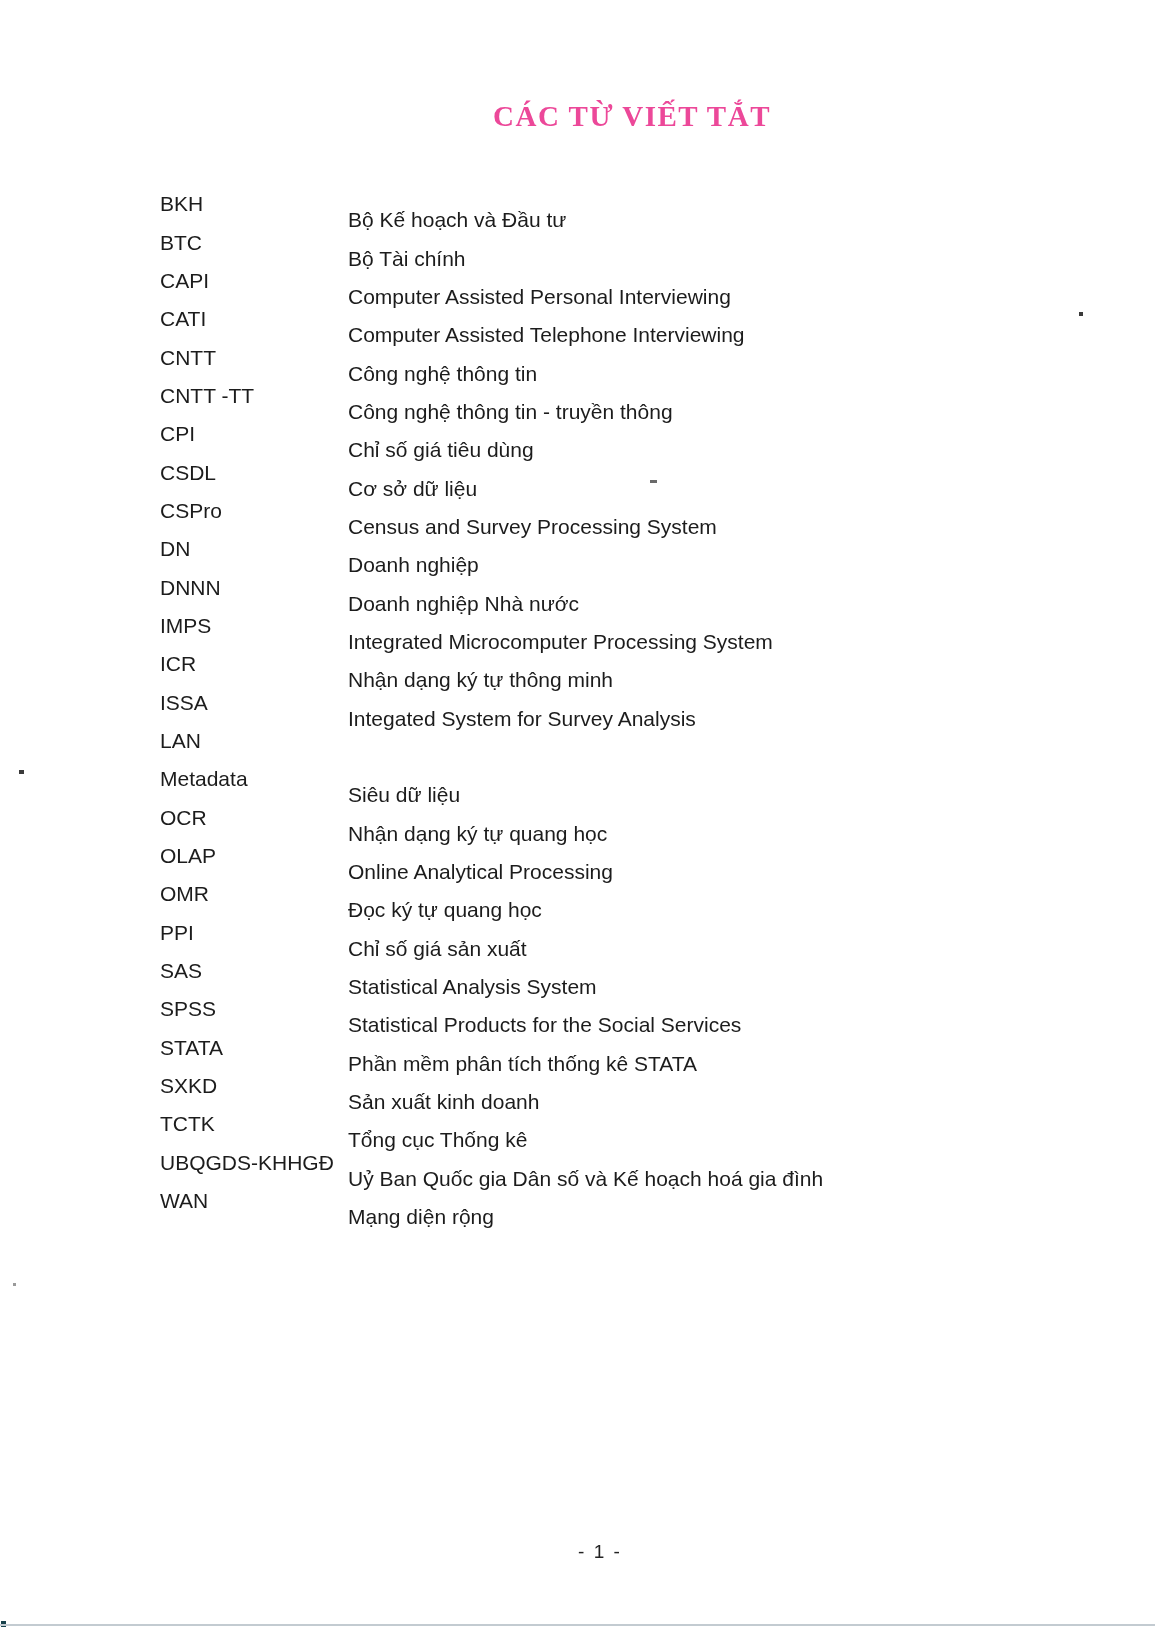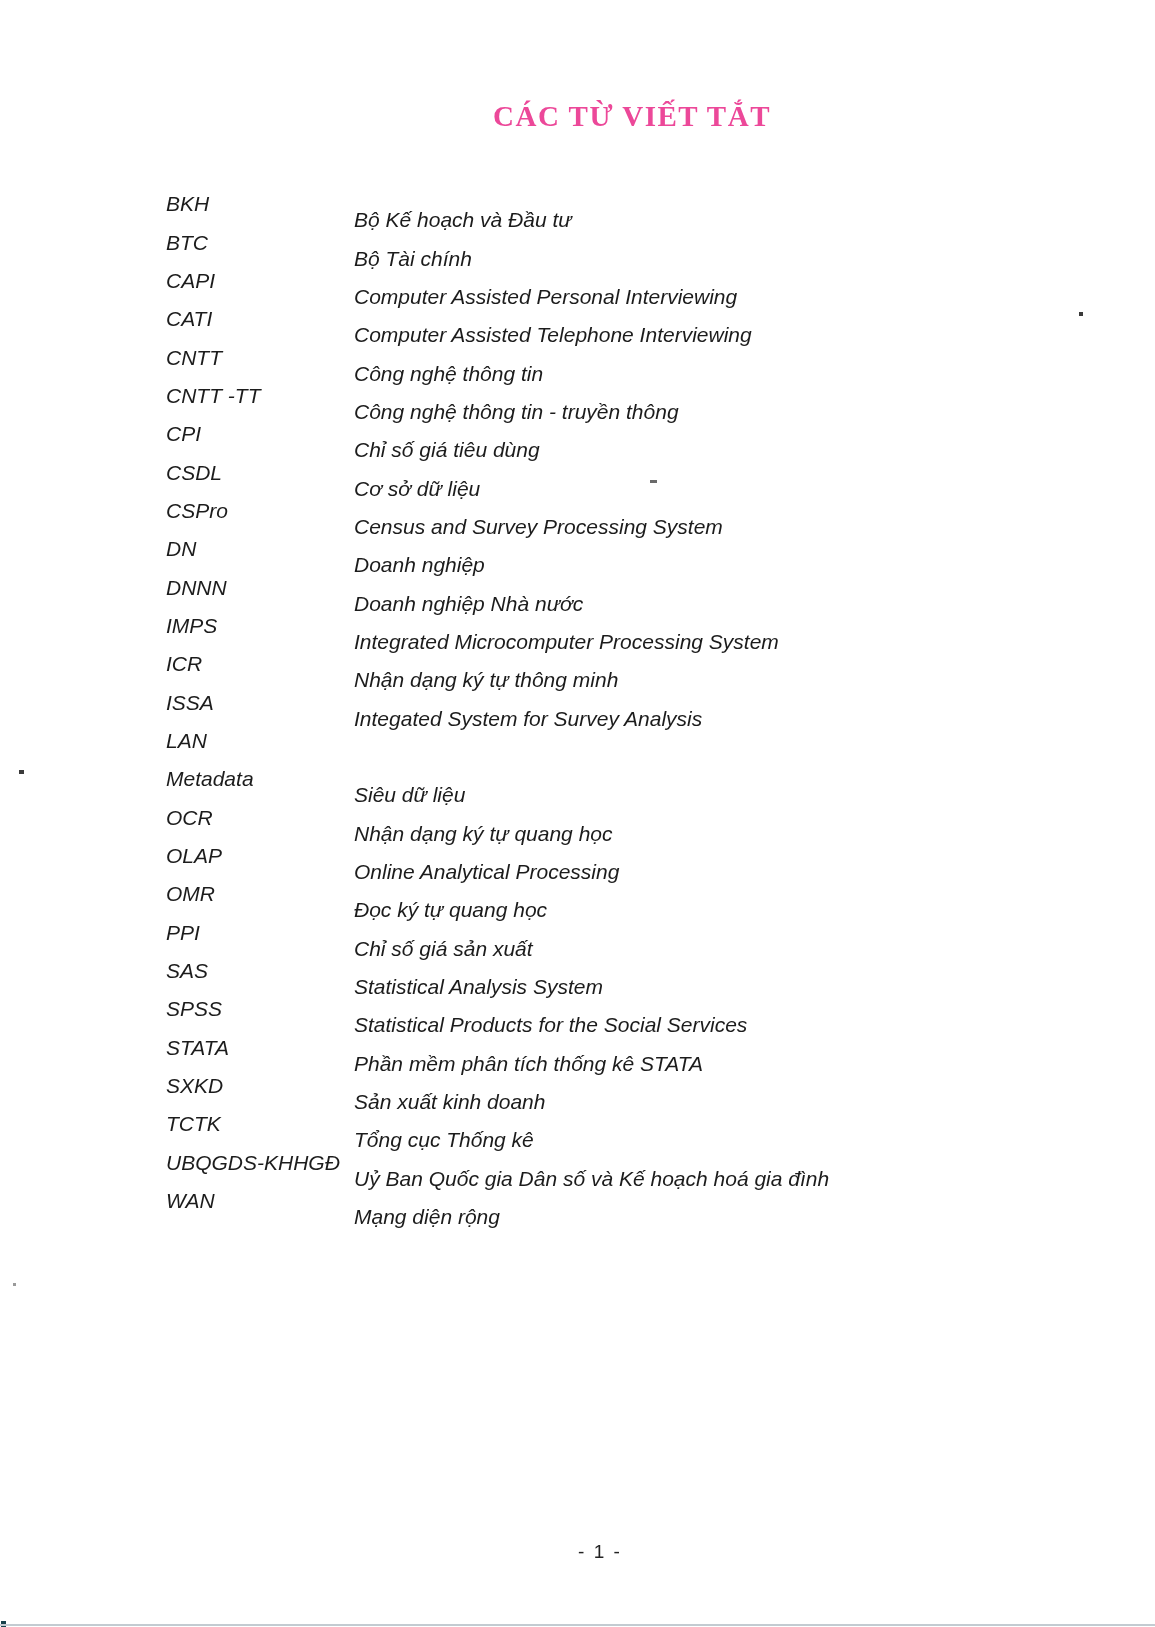--- a/index.html
+++ b/index.html
@@ -25,23 +25,22 @@
     font-weight: 700;
     font-size: 29px;
     letter-spacing: 1.5px;
     color: #ec4899;
     white-space: nowrap;
     margin-left: 36px;
   }
   .abbr-list {
     position: absolute;
     top: 185px;
-    left: 166px;
+    left: 160px;
     width: 960px;
-    font-style: italic;
   }
   .abbr-row {
     display: flex;
     align-items: center;
     height: 38.35px;
     font-size: 21px;
     color: #1c1c1c;
   }
   .abbr-term {
     flex: 0 0 188px;

